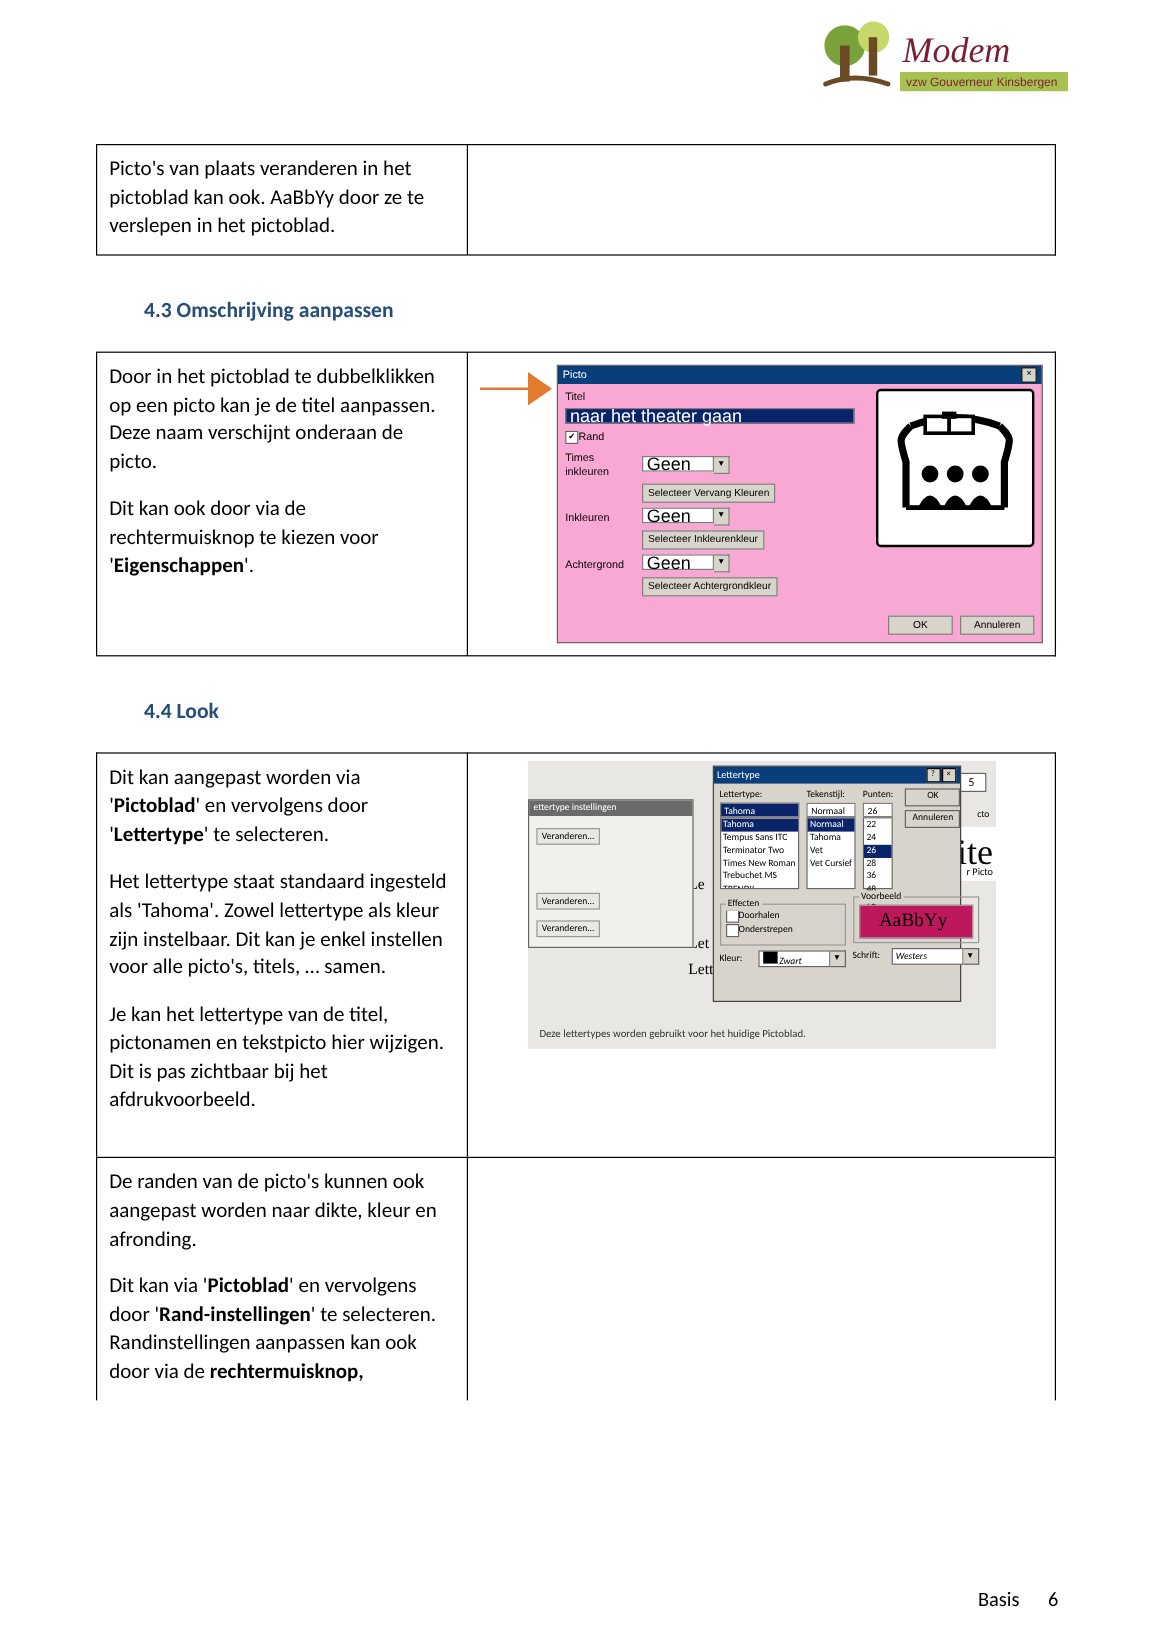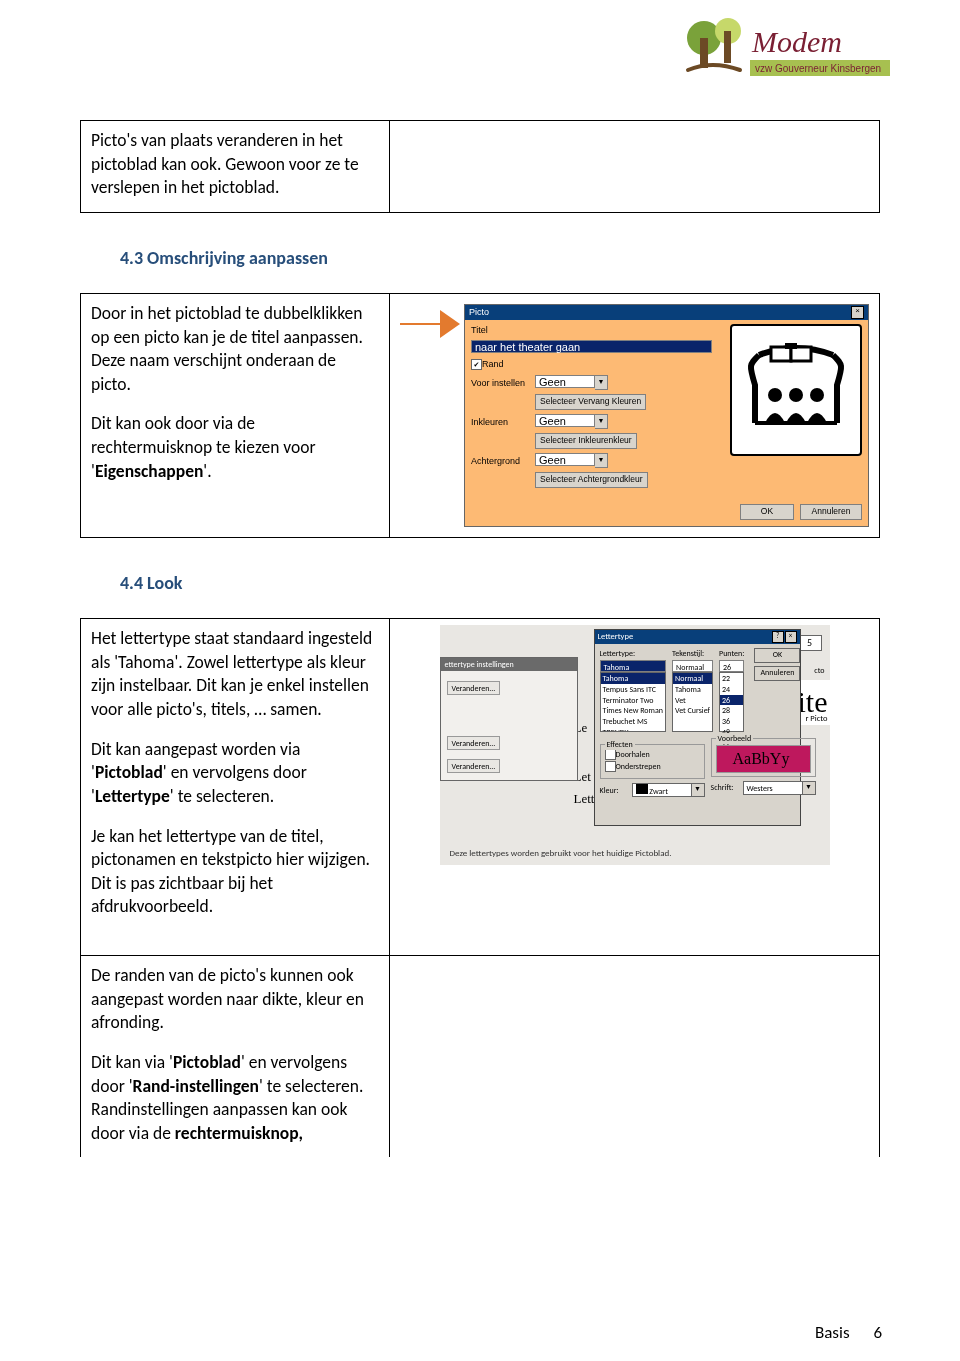--- a/index.html
+++ b/index.html
@@ -59,41 +59,41 @@
 
   
   .arrow-wrap { margin-right: 4px; flex: 0 0 auto; }
   .dialog-picto, .dialog-font {
     flex: 1;
     display: block;
   }
 
   
   .win-dialog {
-    background: #fdba74;
+    background: #f9a8d4;
     border: 1px solid #666;
     font-family: Tahoma, Arial, sans-serif;
     color: #000;
   }
   .win-title {
     background: #083f7a;
     color: #fff;
     font-size: 9px;
     padding: 1px 4px;
     display:flex; justify-content:space-between; align-items:center;
   }
   .win-title .xbox {
     width:11px; height:11px; background:#d8d4cc; border:1px solid #000;
     font-size:8px; line-height:8px; text-align:center; color:#000;
   }
   .win-body { padding: 4px 6px 6px 6px; }
   .row { display:flex; align-items:center; gap:6px; margin-bottom:4px; }
   .lbl { font-size:9px; width:58px; }
   .fld {
-    background:#fff; border:1px solid #7f7f7f; font-size:11px;
+    background:#fff; border:1px solid #7f7f7f; font-size:15px;
     height:13px; line-height:13px; padding:0 3px; box-sizing:border-box;
   }
   .sel { display:flex; }
   .sel .fld { width:60px; }
   .sel .arw {
     width:12px; height:13px; border:1px solid #7f7f7f; border-left:none;
     background:#d8d4cc; font-size:7px; text-align:center; line-height:11px;
   }
   .btn-sm {
     font-size:8.5px; border:1px solid #7f7f7f; background:#d8d4cc;
@@ -175,21 +175,21 @@
   .btns-r .bb { font-size:8px; border:1px solid #666; background:#d8d4cc; padding:0 5px; height:13px; line-height:11px; text-align:center; }
   .eff { margin-top:6px; border:1px solid #999; padding:3px 4px 5px 4px; position:relative; }
   .eff .t { position:absolute; top:-6px; left:4px; background:#d8d4cc; padding:0 2px; font-size:8px; }
   .chk { font-size:8px; display:flex; align-items:center; gap:0; margin:1px 0; }
   .chk .box { width:9px; height:9px; border:1px solid #666; background:#fff; }
   .voorb { border:1px solid #999; padding:3px 4px; position:relative; }
   .voorb .t { position:absolute; top:-6px; left:4px; background:#d8d4cc; padding:0 2px; font-size:8px; }
   .voorb .sample { background:#be185d; border:1px solid #999; padding:2px 16px; font-size:16px; font-family:Tahoma; margin-top:3px; }
   .selline { display:flex; align-items:center; gap:4px; margin-top:4px; }
   .selline .lb { font-size:8px; width:28px; }
-  .selline .sb { display:flex; }
+  .selline .sb { display:flex;font-style:italic; }
   .selline .sb .f { background:#fff; border:1px solid #666; font-size:8px; height:12px; line-height:12px; padding:0 3px; width:52px; }
   .selline .sb .a { width:12px; height:12px; border:1px solid #666; border-left:none; background:#d8d4cc; font-size:7px; text-align:center; line-height:10px; }
   .kleur .swatch { width:12px; height:10px; background:#000; display:inline-block; }
 
   
   .page-footer {
     position:absolute; bottom:18px; right:78px; font-size:17px;
   }
   .page-footer .pn { margin-left:20px; }
 
@@ -207,21 +207,21 @@
       <rect x="44" y="17" width="7" height="32" fill="#6c4a25"></rect>
       <path d="M8 56 Q32 46 60 56" stroke="#6c4a25" stroke-width="4" fill="none" stroke-linecap="round"></path>
       <text x="72" y="38" font-family="Georgia, serif" font-style="italic" font-size="30" fill="#7a1f33">Modem</text>
       <rect x="70" y="46" width="140" height="16" fill="#a7c050"></rect>
       <text x="75" y="58" font-family="Arial" font-size="10" fill="#7a1f33">vzw Gouverneur Kinsbergen</text>
     </svg>
   </div>
 
   <div class="section-table first-row">
     <div class="cell cell-l">
-      <p>Picto's van plaats veranderen in het pictoblad kan ook. Gewoon voor ze te verslepen in het pictoblad.</p>
+      <p>Picto's van plaats veranderen in het pictoblad kan ook. AaBbYy door ze te verslepen in het pictoblad.</p>
     </div>
     <div class="cell cell-r"></div>
   </div>
 
   <div class="heading">4.3  Omschrijving aanpassen</div>
 
   <div class="section-table">
     <div class="cell cell-l">
       <p>Door in het pictoblad te dubbelklikken op een picto kan je de titel aanpassen. Deze naam verschijnt onderaan de picto.</p>
       <p>
@@ -250,21 +250,21 @@
               <div class="row">
                 <div class="fld" style="flex:1; background:#0a246a; color:#fff;">naar het theater gaan</div>
               </div>
               <div class="row">
                 <div class="chk" style="font-size:9px;">
                   <span class="box" style="font-size:7px; text-align:center; line-height:9px;">✔</span>
                   <span>Rand</span>
                 </div>
               </div>
               <div class="row">
-                <div class="lbl">Voor instellen</div>
+                <div class="lbl">Times inkleuren</div>
                 <div class="sel">
                     <div class="fld">Geen</div>
                     <div class="arw">▼</div>
                   </div>
               </div>
               <div class="row">
                   <div class="lbl"></div>
                   <div class="btn-sm">Selecteer Vervang Kleuren</div>
                 </div>
               <div class="row">
@@ -317,24 +317,24 @@
           </div>
         </div>
       </div>
     </div>
   </div>
 
   <div class="heading">4.4  Look</div>
 
   <div class="section-table" style="margin-bottom:0;">
     <div class="cell cell-l" style="border-bottom:none;">
-      <p>Het lettertype staat standaard ingesteld als 'Tahoma'. Zowel lettertype als kleur zijn instelbaar. Dit kan je enkel instellen voor alle picto's, titels, … samen.</p>
       <p>
         <span>Dit kan aangepast worden via '</span><span class="b">Pictoblad</span><span>' en vervolgens door '</span><span class="b">Lettertype</span><span>' te selecteren.</span>
       </p>
+      <p>Het lettertype staat standaard ingesteld als 'Tahoma'. Zowel lettertype als kleur zijn instelbaar. Dit kan je enkel instellen voor alle picto's, titels, … samen.</p>
       <p>Je kan het lettertype van de titel, pictonamen en tekstpicto hier wijzigen. Dit is pas zichtbaar bij het afdrukvoorbeeld.</p>
       <div style="height:8px;"></div>
     </div>
     <div class="cell cell-r" style="border-bottom:none; padding:6px;">
       <div class="font-area">
 
         <div class="rt-5">5</div>
         <div class="rt-cto">cto</div>
         <div class="rt-text">Tite</div>
         <div class="rt-pic">r Picto</div>

